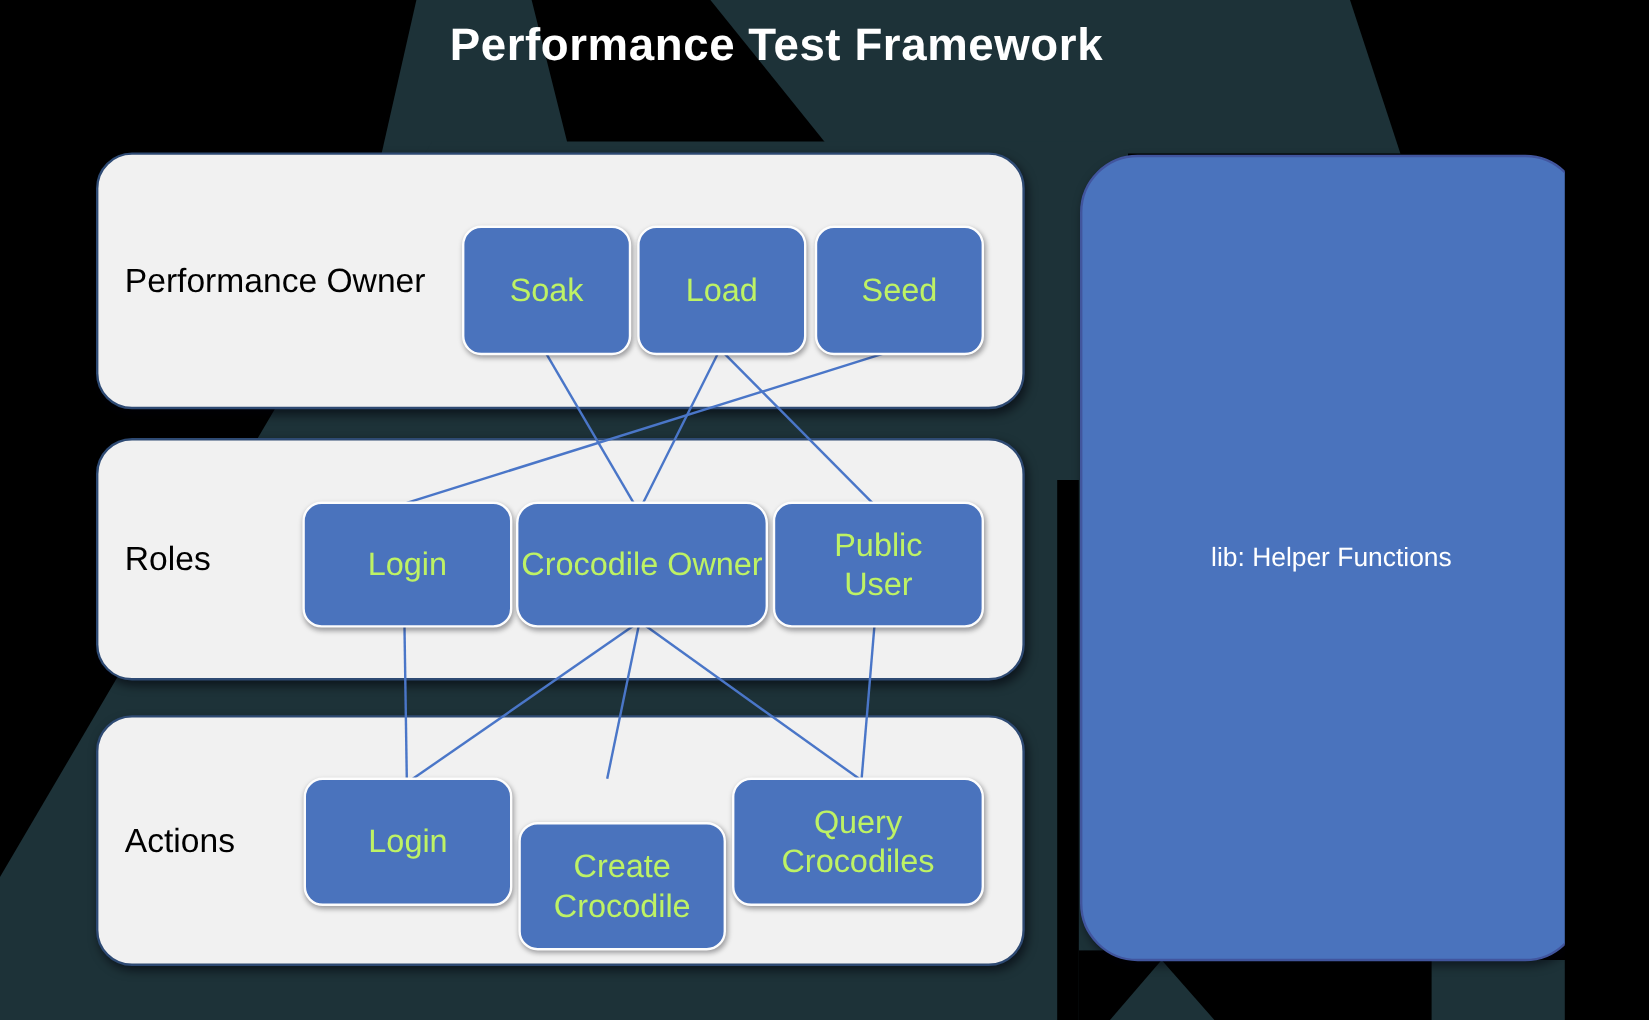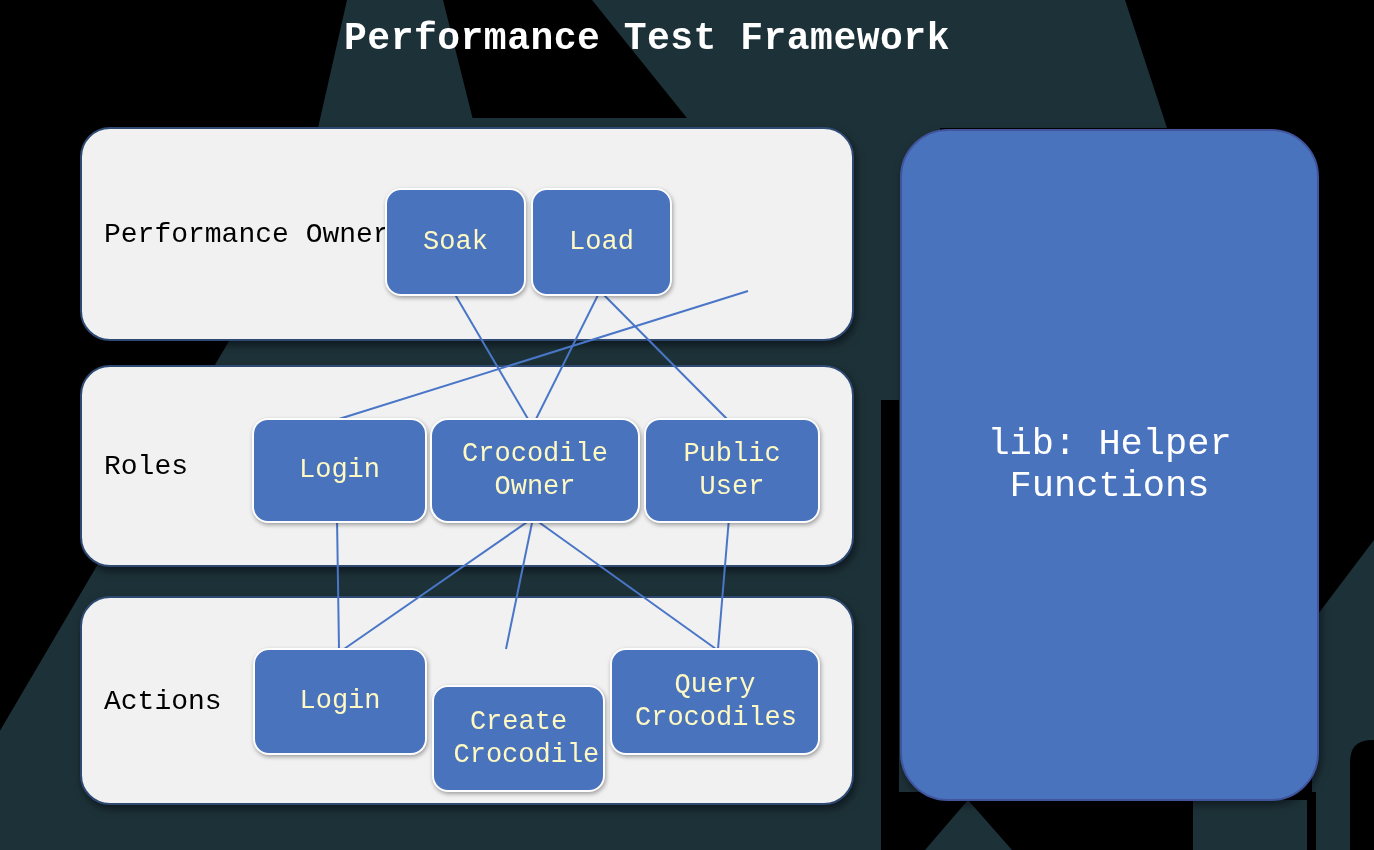--- a/index.html
+++ b/index.html
@@ -1,18 +1,18 @@
 <!DOCTYPE html>
 <html><head>
 <meta charset="utf-8">
 <style>
   html,body{margin:0;padding:0;background:#000;}
   .stage{
-    position:relative;width:1374px;height:850px;overflow:hidden;
-    background:#000;font-family:Liberation Mono, monospace;
+    position:relative;width:1276px;height:850px;overflow:hidden;
+    background:#000;font-family:Liberation Sans, sans-serif;padding-left:28px;
   }
   .backdrop{position:absolute;inset:0;z-index:0;}
   .title{
     position:absolute;left:0;top:17px;width:1294px;z-index:6;
     text-align:center;color:#fff;font-size:38px;font-weight:600;
     letter-spacing:.5px;
   }
   .panel{
     position:absolute;background:#f1f1f1;border:2px solid #2e4a73;
     border-radius:30px;z-index:1;box-shadow:2px 4px 8px rgba(0,0,10,.55);
@@ -21,42 +21,42 @@
   #panel-roles{left:80px;top:365px;width:770px;height:198px;}
   #panel-actions{left:80px;top:596px;width:770px;height:205px;}
   .panel-label{
     position:absolute;left:22px;top:50%;transform:translateY(-50%);
     color:#000;font-size:28px;white-space:nowrap;
   }
   .edges{position:absolute;inset:0;z-index:2;pointer-events:none;}
   .node{
     position:absolute;z-index:3;background:#4a73bd;border:2.5px solid #fdfdfd;
     border-radius:16px;display:flex;align-items:center;justify-content:center;
-    color:#fef9c3;font-size:27px;text-align:center;line-height:1.22;
+    color:#bef264;font-size:27px;text-align:center;line-height:1.22;
     box-shadow:1px 2px 4px rgba(0,0,10,.35);
   }
   #node-soak{left:385px;top:188px;width:137px;height:104px;}
   #node-load{left:531px;top:188px;width:137px;height:104px;}
   #node-seed{left:679px;top:188px;width:137px;height:104px;}
   #node-admin{left:252px;top:418px;width:171px;height:101px;}
   #node-crocodile-owner{left:430px;top:418px;width:206px;height:101px;border-radius:18px;}
   #node-public-user{left:644px;top:418px;width:172px;height:101px;}
   #node-public-user span{max-width:100px;}
   #node-login{left:253px;top:648px;width:170px;height:103px;}
   #node-create-crocodile{left:432px;top:648px;width:169px;height:103px;margin-top:37px;}
   #node-create-crocodile span{max-width:130px;}
   #node-query-crocodiles{left:610px;top:648px;width:206px;height:103px;}
   #node-query-crocodiles span{max-width:160px;}
   .lib-panel{
     position:absolute;left:900px;top:129px;width:415px;height:668px;z-index:1;
     background:#4a73bd;border:2px solid #41559e;border-radius:48px;
     display:flex;align-items:center;justify-content:center;
     box-shadow:2px 4px 8px rgba(0,0,10,.5);
   }
-  .lib-label{color:#fff;font-size:37px;text-align:center;}
+  .lib-label{color:#fff;font-size:22px;text-align:center;}
 </style>
 </head>
 <body>
 
 <div class="stage">
 
   <svg class="backdrop" width="1374" height="850" viewBox="0 0 1374 850">
     <rect x="0" y="0" width="1374" height="850" fill="#000000"></rect>
     <g fill="#1d3238">
       <polygon points="347,0 443,0 475,128 318,128"></polygon>
@@ -98,20 +98,23 @@
       <line x1="533" y1="518" x2="716" y2="649" stroke="#4a76c8" stroke-width="2"></line>
       <line x1="729" y1="518" x2="718" y2="649" stroke="#4a76c8" stroke-width="2"></line>
     </svg>
 
   <div class="node" id="node-soak">
     <span>Soak</span>
   </div>
   <div class="node" id="node-load">
     <span>Load</span>
   </div>
+  <div class="node" id="node-seed">
+    <span>Seed</span>
+  </div>
   <div class="node" id="node-admin">
     <span>Login</span>
   </div>
   <div class="node" id="node-crocodile-owner">
     <span>Crocodile Owner</span>
   </div>
   <div class="node" id="node-public-user">
     <span>Public User</span>
   </div>
   <div class="node" id="node-login">

